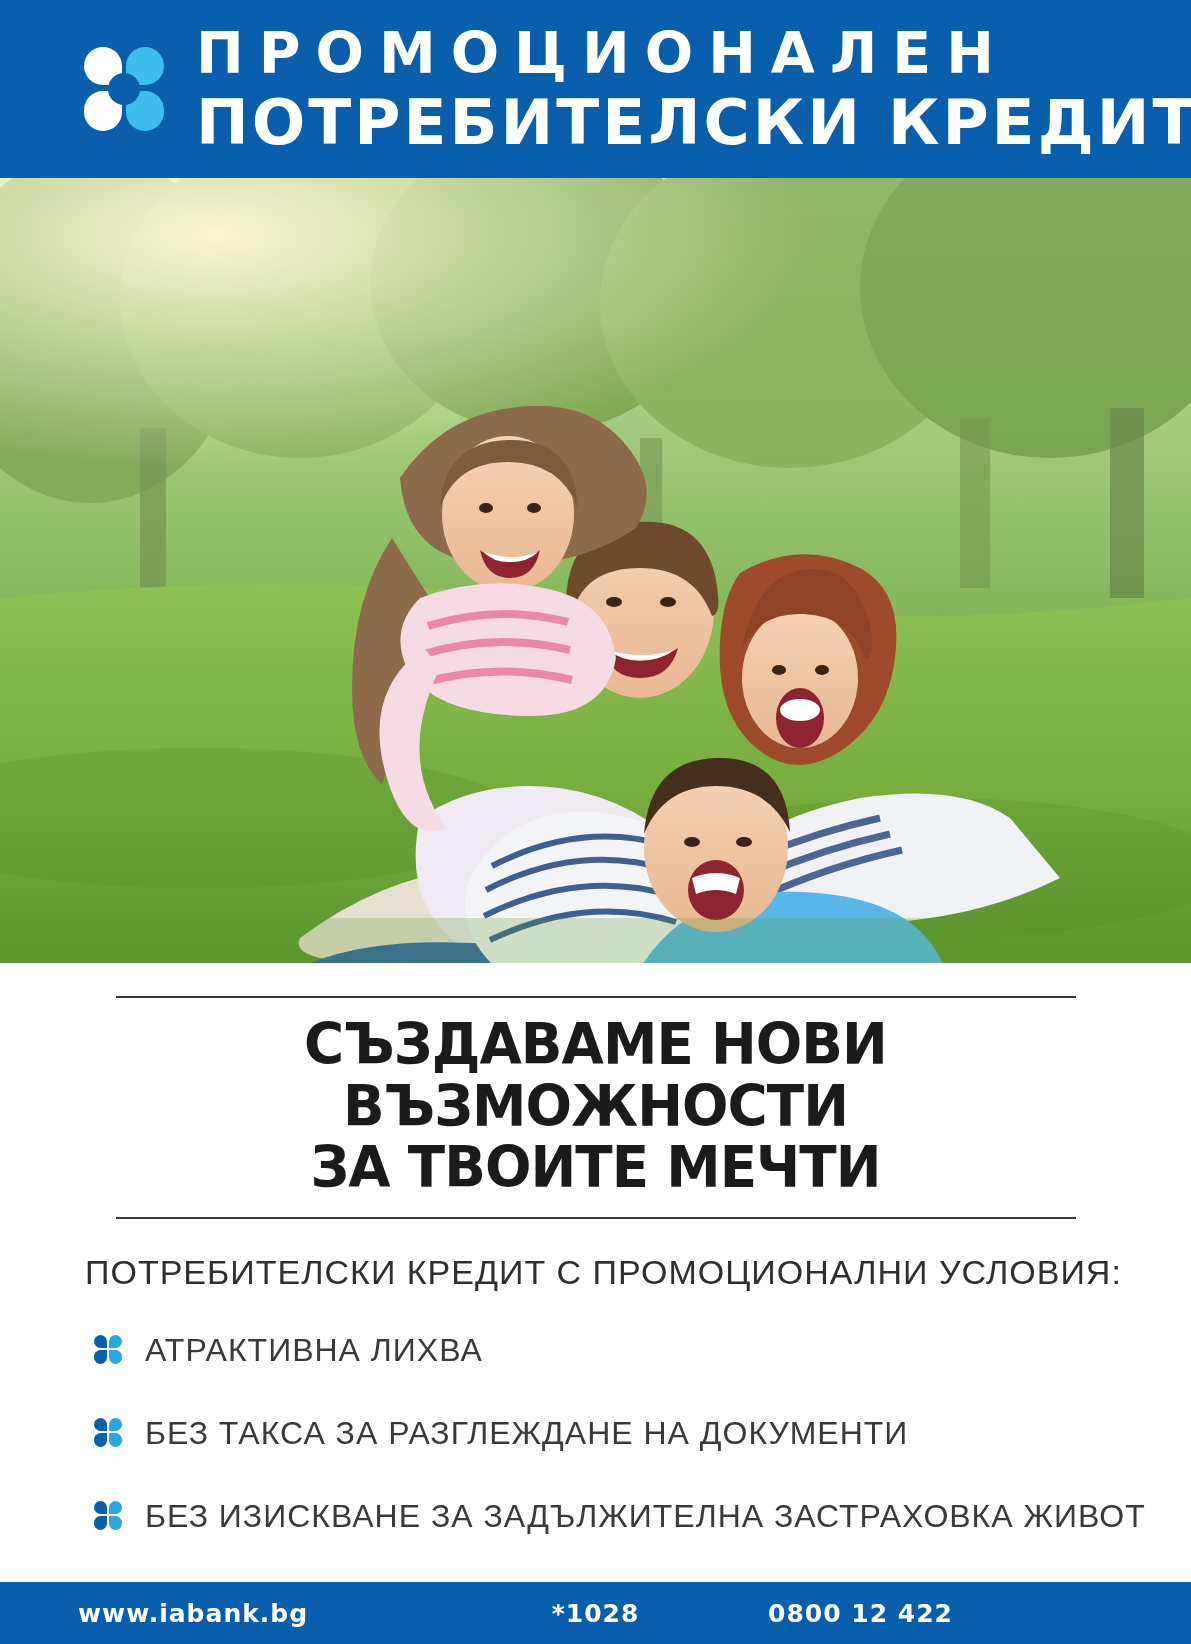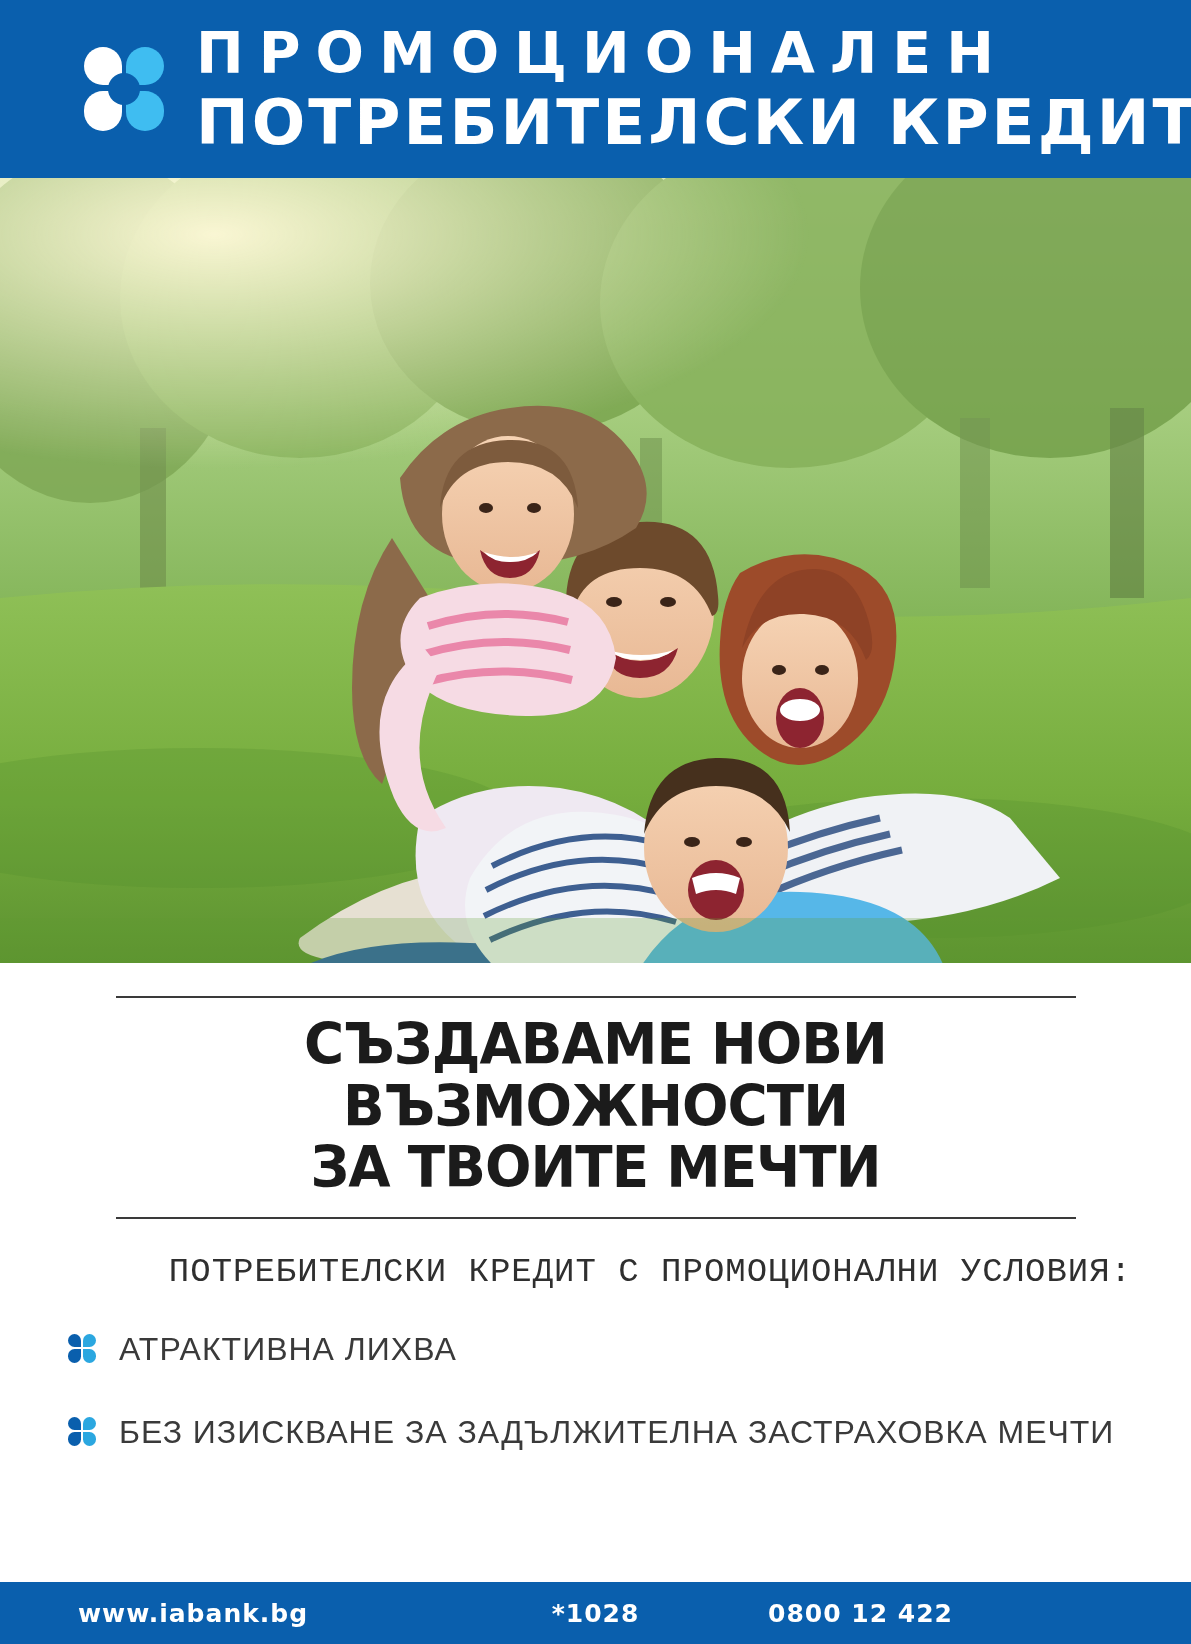--- a/index.html
+++ b/index.html
@@ -105,21 +105,21 @@
     height: 785px;
     flex: 0 0 auto;
     overflow: hidden;
     background: #6fa03a;
   }
   .hero svg { display: block; }
 
   
   .content {
     flex: 1 1 auto;
-    padding: 0 59px;
+    padding: 0 85px;
     box-sizing: border-box;
     position: relative;
   }
   .rule {
     height: 2px;
     background: #3a3a3a;
     width: 960px;
     margin: 0 auto;
   }
   .rule.top { margin-top: 33px; }
@@ -137,23 +137,22 @@
     transform: scaleX(0.96);
   }
   .headline .l2 { display: block; }
 
   .subhead {
     margin-top: 34px;
     text-align: right;
     color: #2f2f2f;
     font-size: 34px;
     letter-spacing: 1px;
-    font-family: Liberation Mono, monospace;
+    font-family: Liberation Sans, sans-serif;
     white-space: nowrap;
-    margin-left: 12px;
   }
 
   .bullets {
     margin-top: 40px;
     padding-left: 8px;
   }
   .bullet {
     display: flex;
     align-items: center;
     margin-bottom: 46px;
@@ -371,29 +370,38 @@
       <div class="bullet">
         <span class="bullet-icon">
           <span class="petal p-tl"></span>
             <span class="petal p-bl"></span>
           <span class="petal p-tr"></span>
             <span class="petal p-br"></span>
         </span>
         <span class="bullet-text">АТРАКТИВНА ЛИХВА</span>
       </div>
 
-
       <div class="bullet">
         <span class="bullet-icon">
           <span class="petal p-tl"></span>
             <span class="petal p-bl"></span>
           <span class="petal p-tr"></span>
             <span class="petal p-br"></span>
         </span>
-        <span class="bullet-text">БЕЗ ИЗИСКВАНЕ ЗА ЗАДЪЛЖИТЕЛНА ЗАСТРАХОВКА МЕЧТИ</span>
+        <span class="bullet-text">БЕЗ ТАКСА ЗА РАЗГЛЕЖДАНЕ НА ДОКУМЕНТИ</span>
+      </div>
+
+      <div class="bullet">
+        <span class="bullet-icon">
+          <span class="petal p-tl"></span>
+            <span class="petal p-bl"></span>
+          <span class="petal p-tr"></span>
+            <span class="petal p-br"></span>
+        </span>
+        <span class="bullet-text">БЕЗ ИЗИСКВАНЕ ЗА ЗАДЪЛЖИТЕЛНА ЗАСТРАХОВКА ЖИВОТ</span>
       </div>
 
     </div>
   </div>
 
   <div class="footer">
     <span class="f-left">www.iabank.bg</span>
     <span class="f-center">*1028</span>
     <span class="f-right">0800 12 422</span>
   </div>

